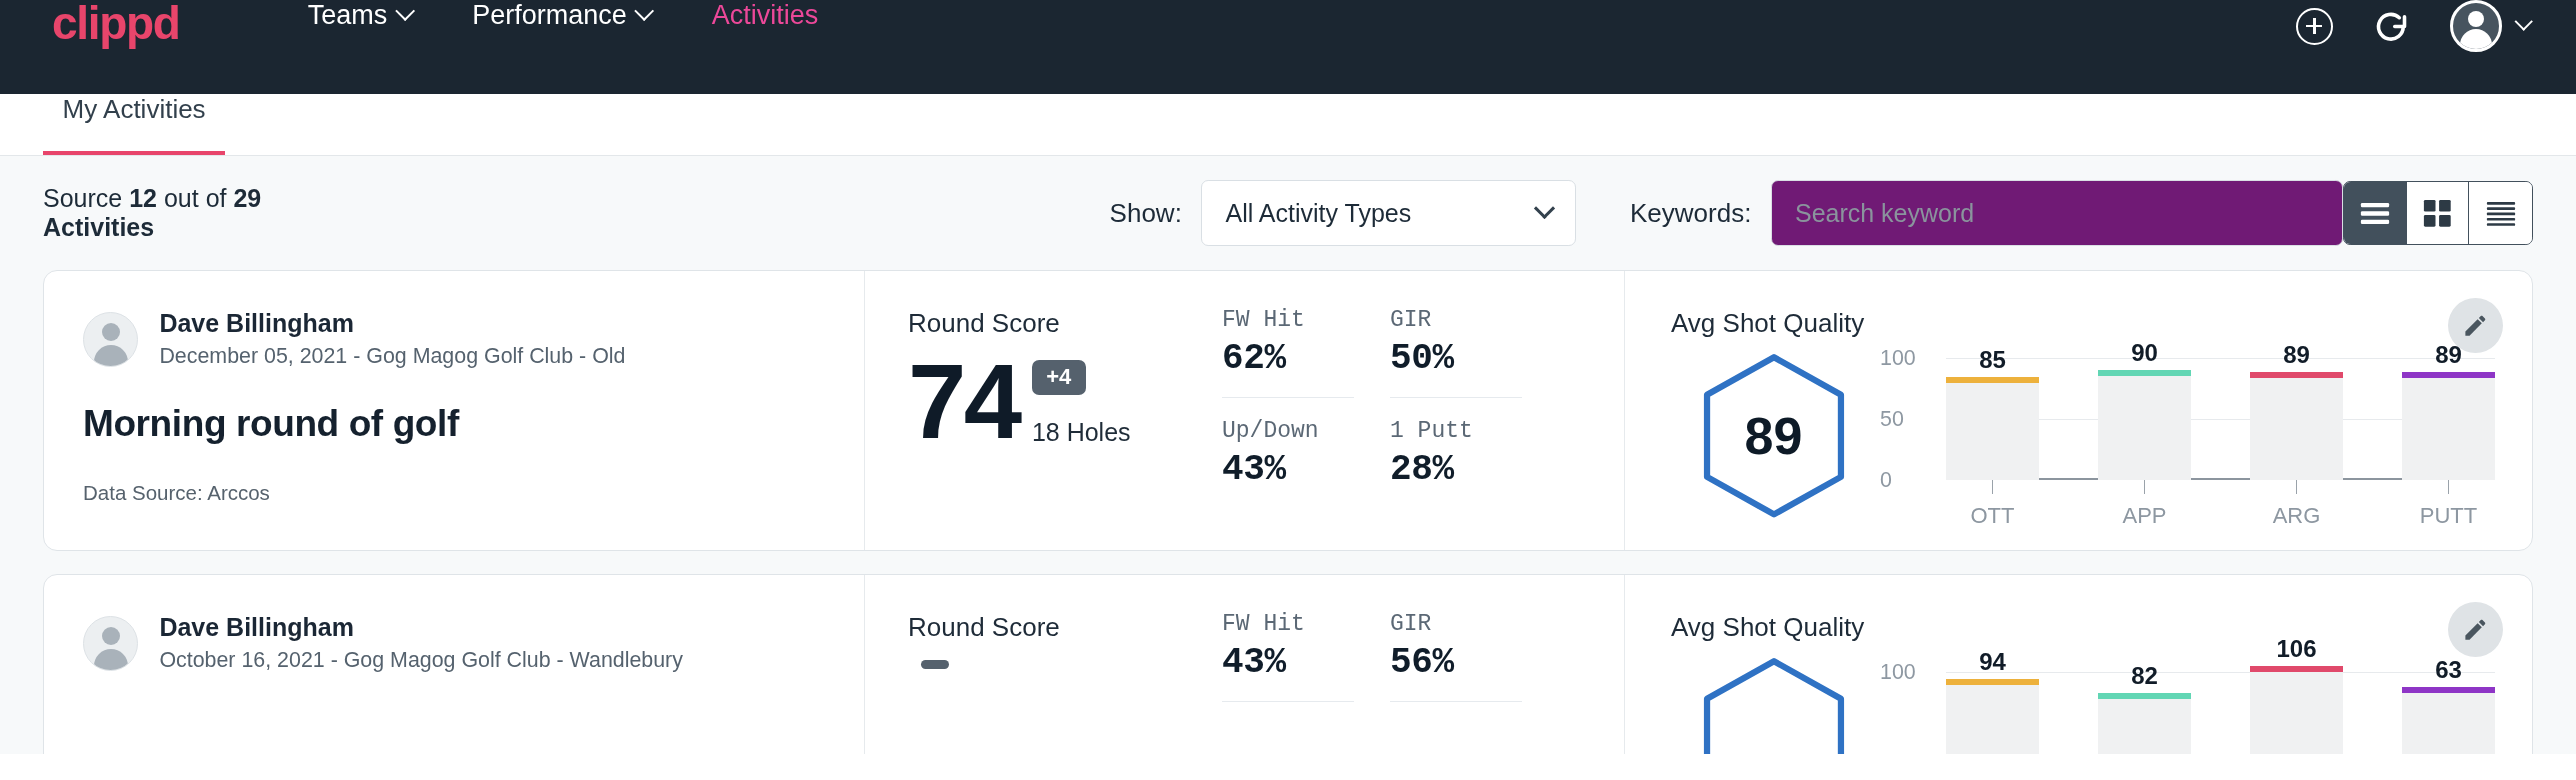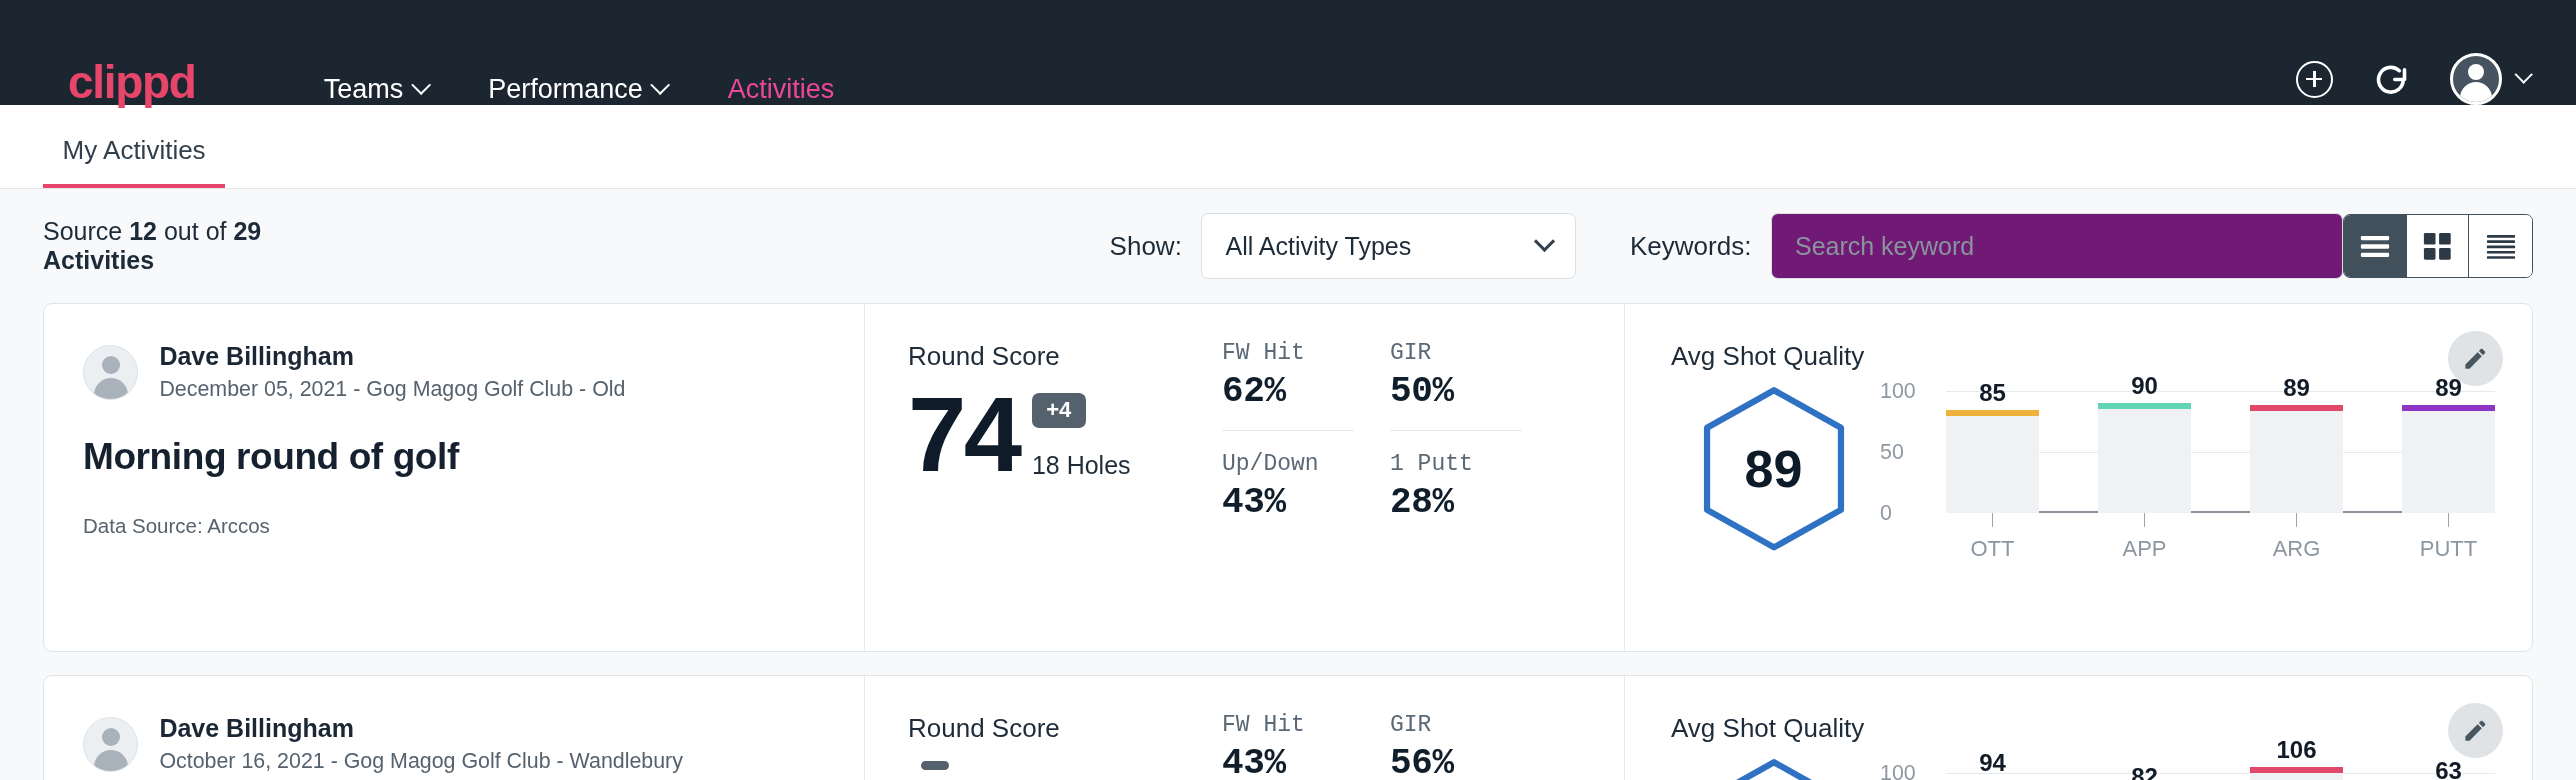--- a/index.html
+++ b/index.html
@@ -5,25 +5,25 @@
   * { box-sizing: border-box; margin: 0; padding: 0; }
   html, body {
     width: 2576px; height: 780px;
     background: #ffffff;
     font-family: "Liberation Sans", sans-serif;
     overflow: hidden;
   }
 
   
   .topnav {
-    height: 105px;
+    height: 94px;
     background: #1b2631;
     display: flex;
-    align-items: flex-end;
-    padding: 0 46px 0 68px;
+    align-items: flex-start;
+    padding: 0 46px 0 52px;
   }
   .logo {
     font-size: 46px;
     font-weight: 700;
     color: #e8456b;
     letter-spacing: -1.3px;
     margin-right: 98px;
     line-height: 1;
   }
   .navlinks { display: flex; align-items: center; gap: 0; }
@@ -74,23 +74,23 @@
     background: #ffffff; left: 50%; bottom: -1.8px; transform: translateX(-50%);
   }
   .chev-white {
     width: 13.4px; height: 13.4px;
     border-right: 2.7px solid #fff; border-bottom: 2.7px solid #fff;
     transform: rotate(45deg) translate(-2.7px,-2.7px);
   }
 
   
   .tabbar {
-    height: 84px;
+    height: 62px;
     background: #ffffff;
-    display: flex; align-items: flex-end;
+    display: flex; 
     padding-left: 43px;
     border-bottom: 0.9px solid #e3e7ea;
   }
   .tab {
     font-size: 26px; color: #3d4b57;
     padding: 0 19.6px 18px 19.6px;
     border-bottom: 4.5px solid transparent;
     cursor: pointer;
   }
   .tab.active { border-bottom-color: #e8456b; color: #32404c; }
@@ -152,22 +152,22 @@
     background: #ffffff; cursor: pointer;
     border-right: 1.8px solid #42505c;
   }
   .vt:last-child { border-right: none; }
   .vt.active { background: #42505c; }
 
   
   .card {
     background: #ffffff;
     border: 0.9px solid #dfe4e8;
-    border-radius: 9px;
-    height: 349px;
+    border-radius: 14px;
+    height: 281px;
     margin-bottom: 23px;
     display: flex;
     position: relative;
     overflow: hidden;
   }
   .col-info {
     width: 821px;
     padding: 37px 39px 0 39px;
     border-right: 0.9px solid #e6eaed;
   }

